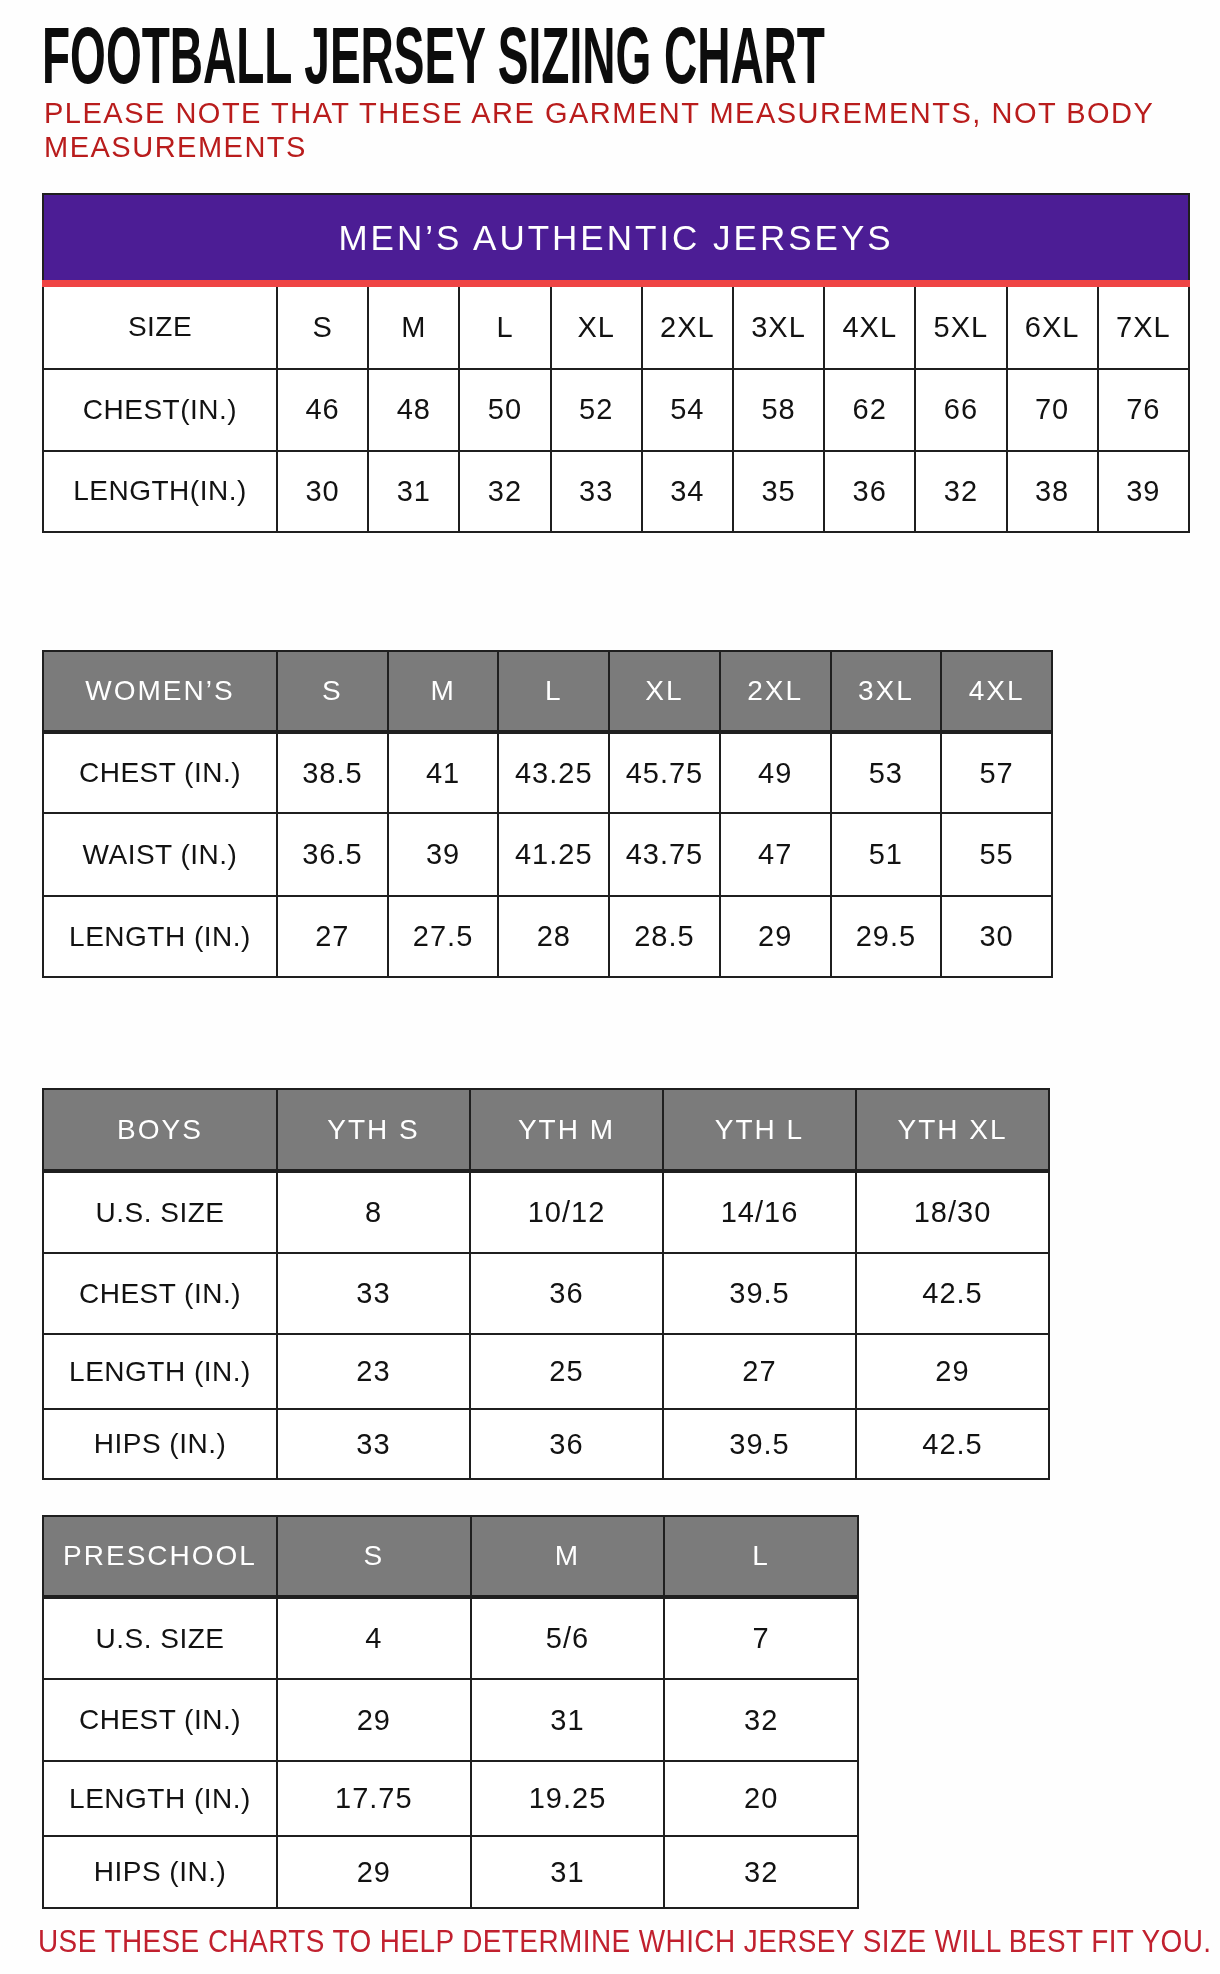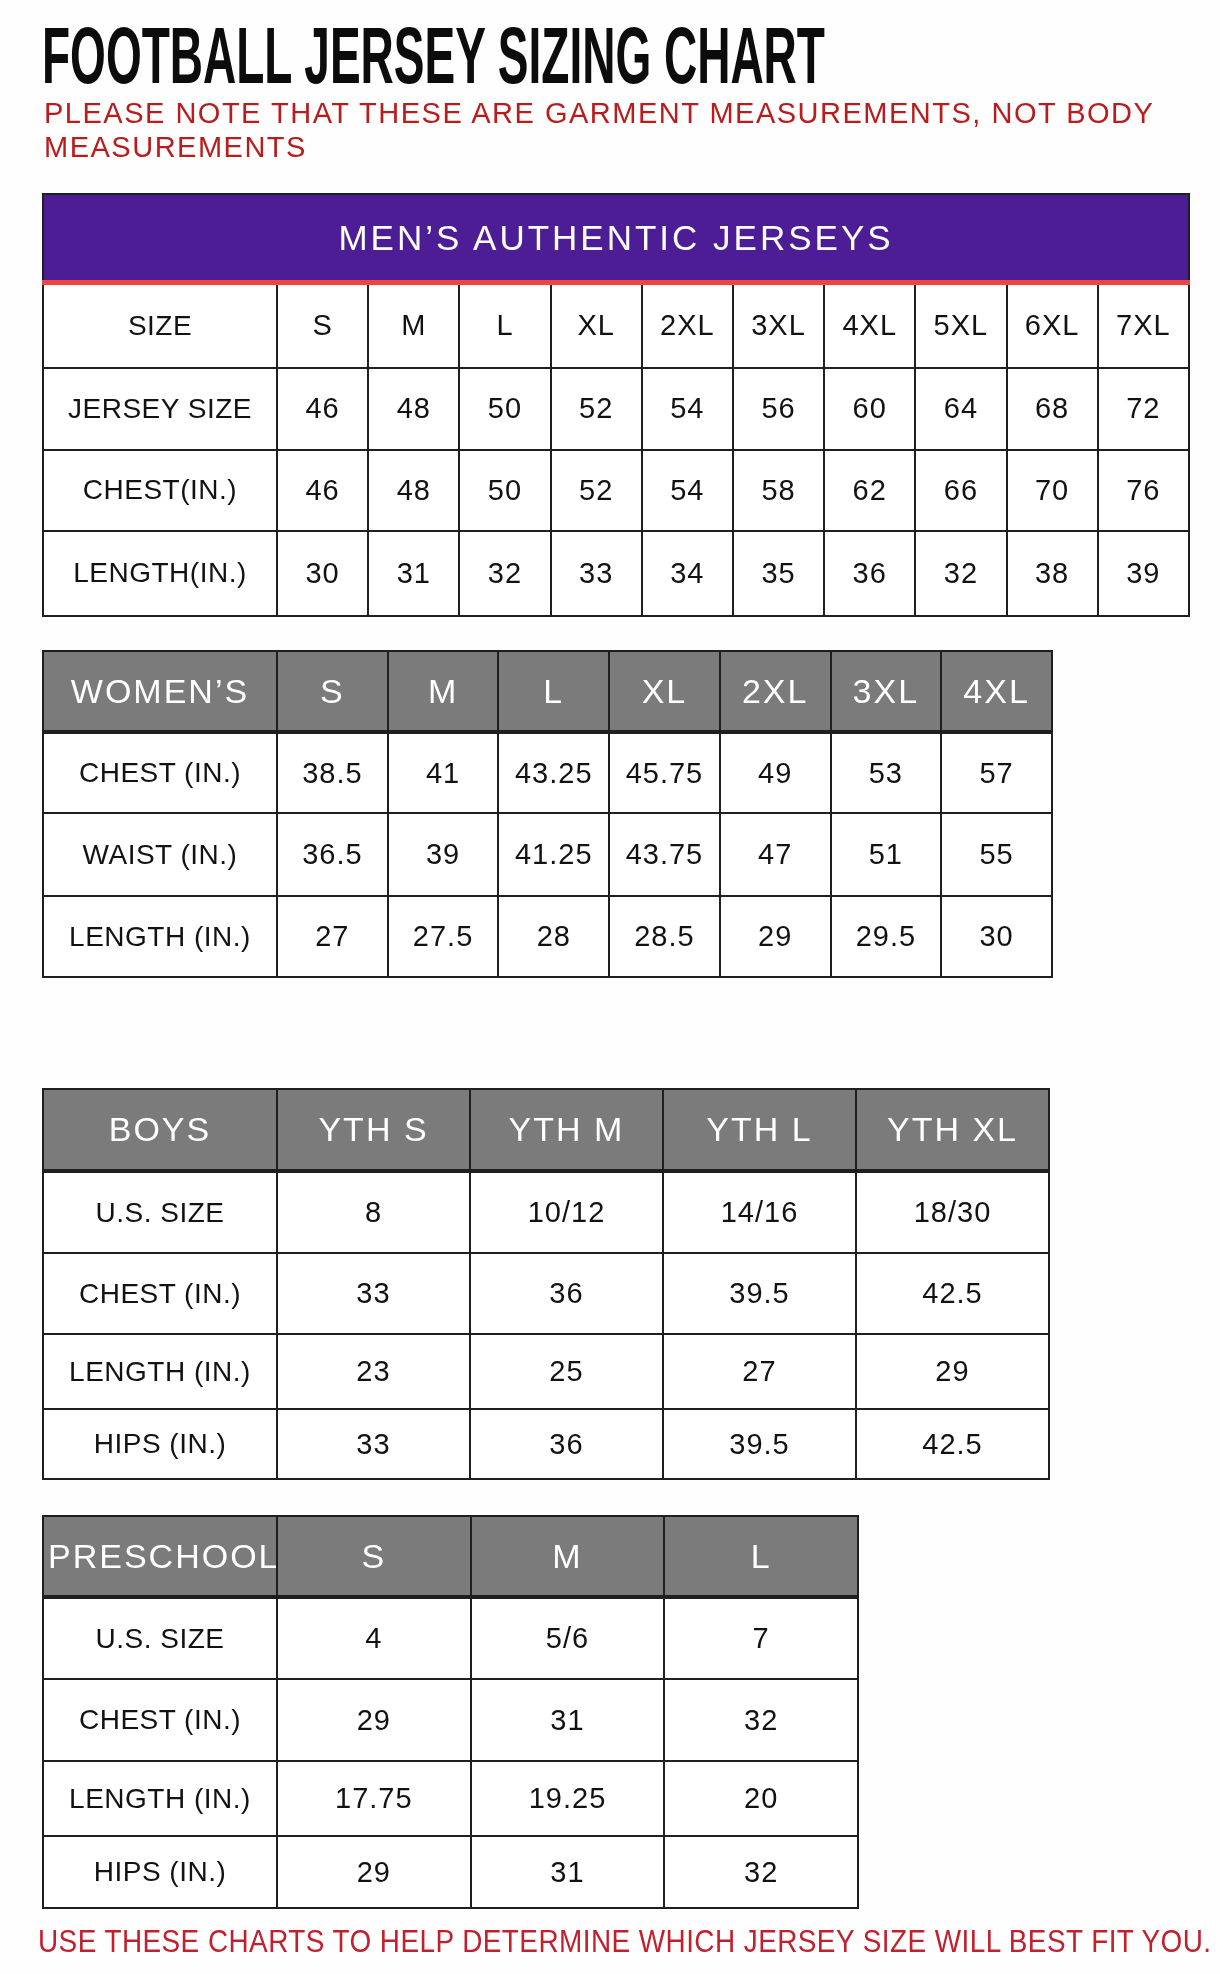--- a/index.html
+++ b/index.html
@@ -39,24 +39,24 @@
     border-collapse:collapse;table-layout:fixed;background:#ffffff;
     width:100%;
   }
   table.sizing td{
     border:2px solid #1f1f1f;text-align:center;vertical-align:middle;
     font-size:29px;color:#121212;padding:0 4px;letter-spacing:1px;
     overflow:hidden;
   }
   table.sizing td.label{font-size:28px;letter-spacing:0.5px;line-height:1.2;}
   table.sizing tr.gray td{
-    background:#7b7b7b;color:#ffffff;font-size:34px;letter-spacing:2px;
+    background:#7b7b7b;color:#ffffff;font-size:28px;letter-spacing:2px;
     border-bottom-width:4px;
   }
-  .sec-mens table.sizing{border-top:5px solid #ef4444;}
+  .sec-mens table.sizing{border-top:7px solid #ef4444;}
   col.c-label{width:234px;}
 
   
   .sec-mens tr:nth-child(1){height:85px;}
   .sec-mens tr:nth-child(2){height:82px;}
   .sec-mens tr:nth-child(3){height:81px;}
   .sec-mens tr:nth-child(4){height:85px;padding-left:28px;}
 
   .sec-womens tr:nth-child(1){height:81px;}
   .sec-womens tr:nth-child(2){height:81px;}
@@ -99,33 +99,20 @@
             <td>L</td>
             <td>XL</td>
             <td>2XL</td>
             <td>3XL</td>
             <td>4XL</td>
             <td>5XL</td>
             <td>6XL</td>
             <td>7XL</td>
           </tr>
           <tr>
-            <td class="label">JERSEY SIZE</td>
-            <td>46</td>
-            <td>48</td>
-            <td>50</td>
-            <td>52</td>
-            <td>54</td>
-            <td>56</td>
-            <td>60</td>
-            <td>64</td>
-            <td>68</td>
-            <td>72</td>
-          </tr>
-          <tr>
             <td class="label">CHEST(IN.)</td>
             <td>46</td>
             <td>48</td>
             <td>50</td>
             <td>52</td>
             <td>54</td>
             <td>58</td>
             <td>62</td>
             <td>66</td>
             <td>70</td>

